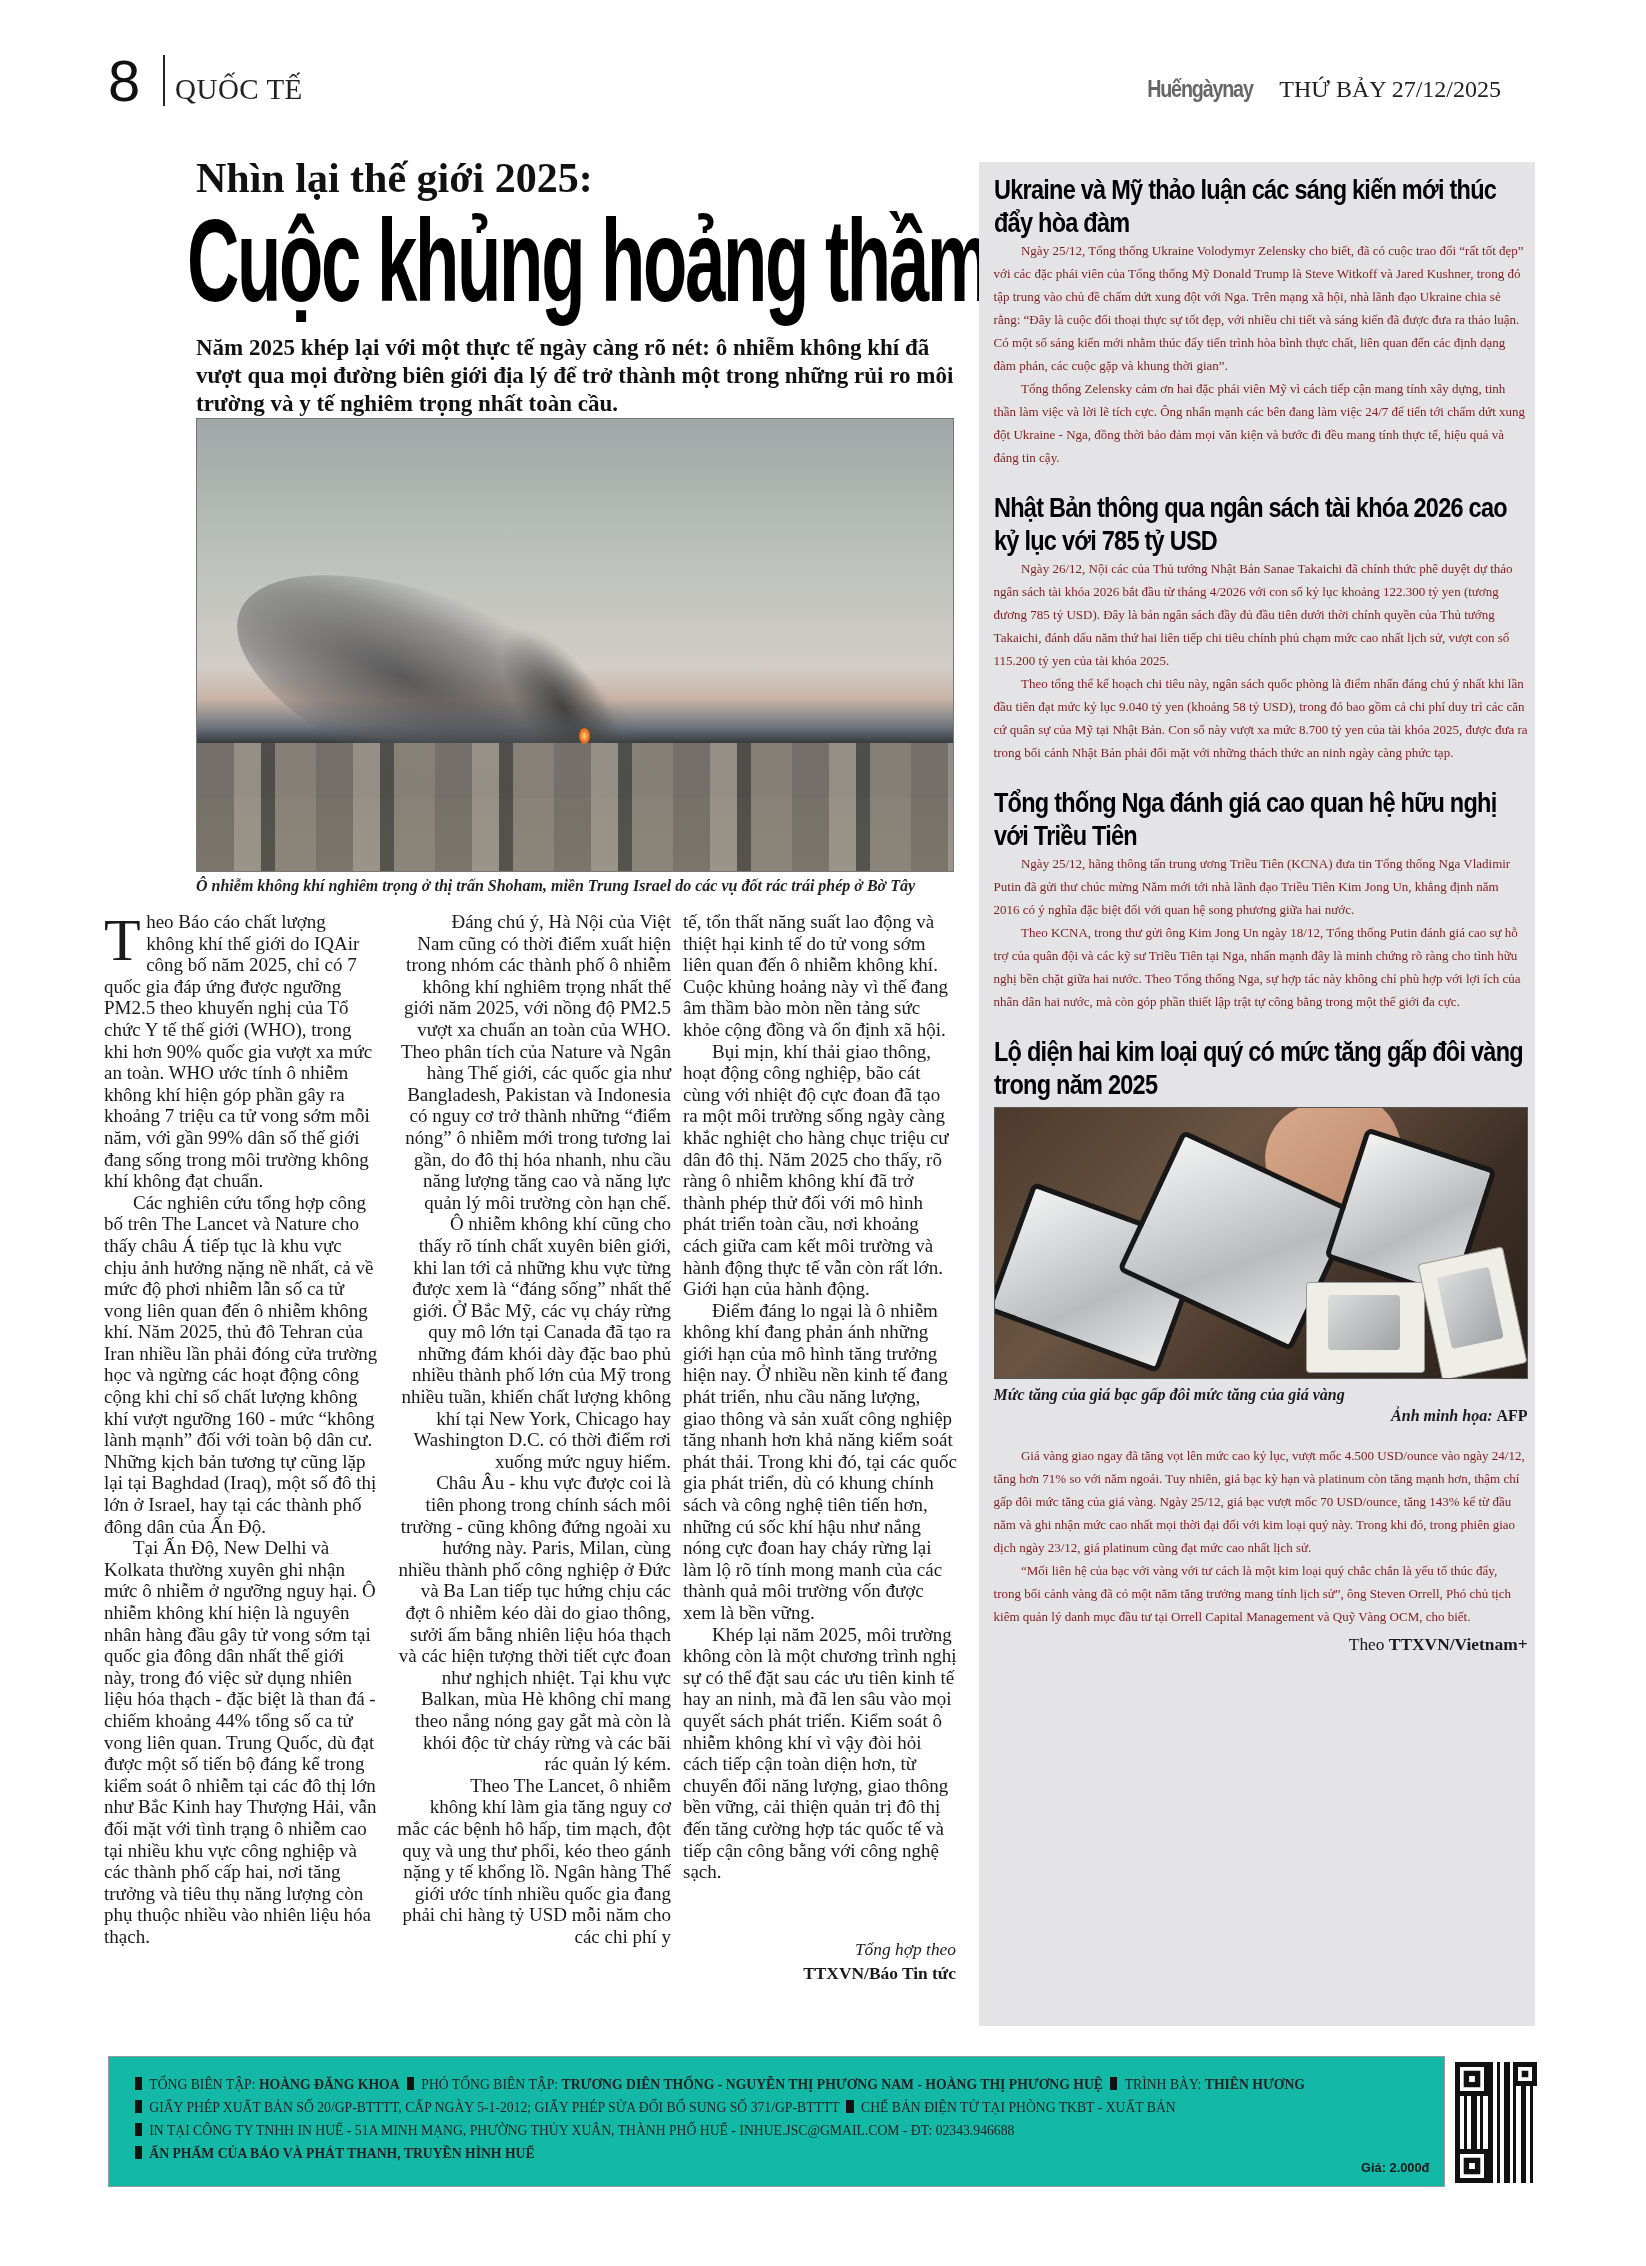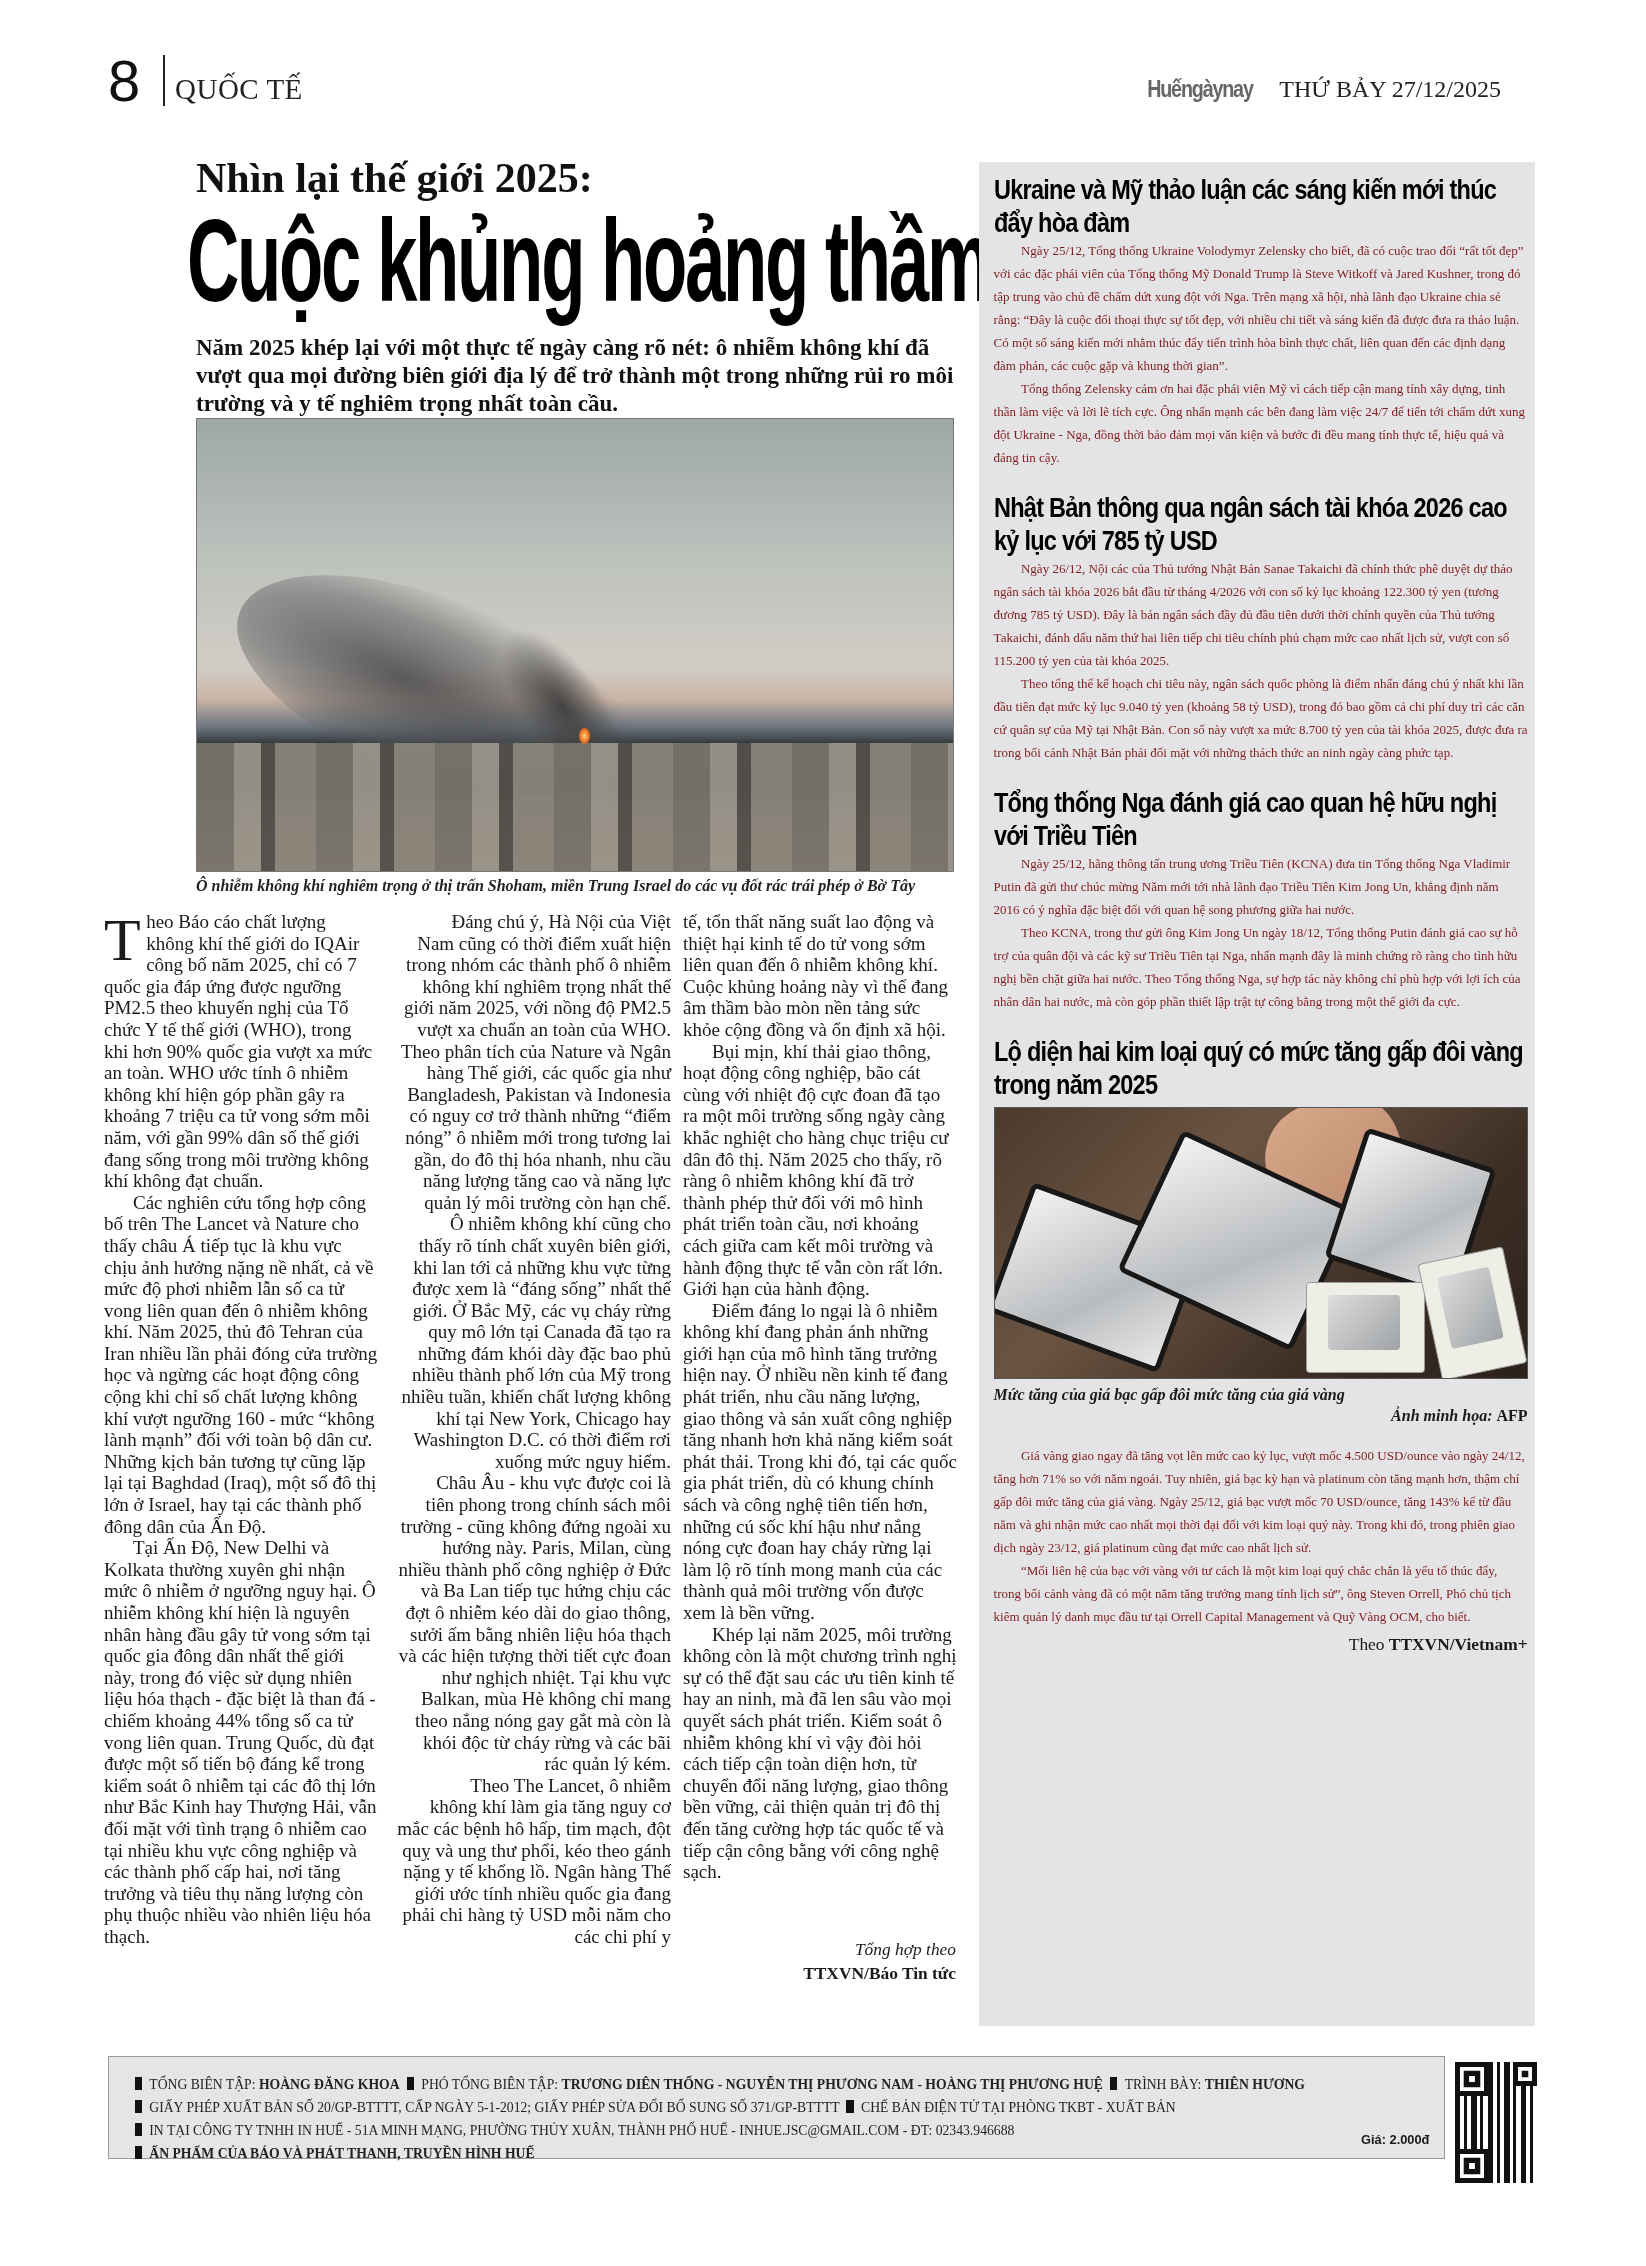--- a/index.html
+++ b/index.html
@@ -58,21 +58,21 @@
   .photo-gold .hand { position: absolute; left: 274px; top: -9.1px; width: 137px; height: 137px; border-radius: 40% 40% 50% 50%; background: linear-gradient(160deg, #d9a78a, #b9866a); transform: rotate(-20deg); }
   .cap-gold { font-size: 16px; font-style: italic; font-weight: 700; line-height: 22px; margin-top: 5.5px; }
   .credit-gold { text-align: right; font-size: 16px; font-style: italic; font-weight: 700; line-height: 20px; }
   .credit-gold b { font-style: normal; }
   .gold-body { margin-top: 18.3px; }
   .gold-byline { text-align: right; font-size: 17.4px; margin-top: 5.5px; }
   .gold-byline .lead { }
   .gold-byline .src { font-weight: 700; }
 
   
-  .footer { left: 108px; top: 2056px; width: 1337px; height: 103px; border: 0.9px solid #999; background: #e5e5e5; padding: 16.4px 16.4px 0 22px; }
+  .footer { left: 108px; top: 2056px; width: 1337px; height: 131px; border: 0.9px solid #999; background: #14b8a6; padding: 16.4px 16.4px 0 22px; }
   .footer .line { font-size: 13.7px; line-height: 23px; color: #222; white-space: nowrap; text-transform: none; }
   .footer .sq { display: inline-block; width: 7.3px; height: 12.8px; background: #111; margin: 0 7.3px 0 3.7px; vertical-align: -0.9px; }
   .footer b { font-weight: 700; }
   .footer .price { position: absolute; right: 14.6px; bottom: 11px; font-family: "Liberation Sans", sans-serif; font-weight: 700; font-size: 12.8px; }
   .qr { left: 1455px; top: 2062px; width: 82px; height: 121px; background:
       repeating-linear-gradient(90deg, #111 0 5.5px, #fff 5.5px 9.1px, #111 9.1px 12px, #fff 12px 16.4px),
       #fff; position: absolute; }
   .qr::before, .qr::after { content: ""; position: absolute; width: 24px; height: 24px; border: 5.5px solid #111; background: #fff; box-shadow: inset 0 0 0 3.7px #fff, inset 0 0 0 9.1px #111; }
   .qr::before { left: 0; top: 0; }
   .qr::after { left: 0; bottom: 0; }

